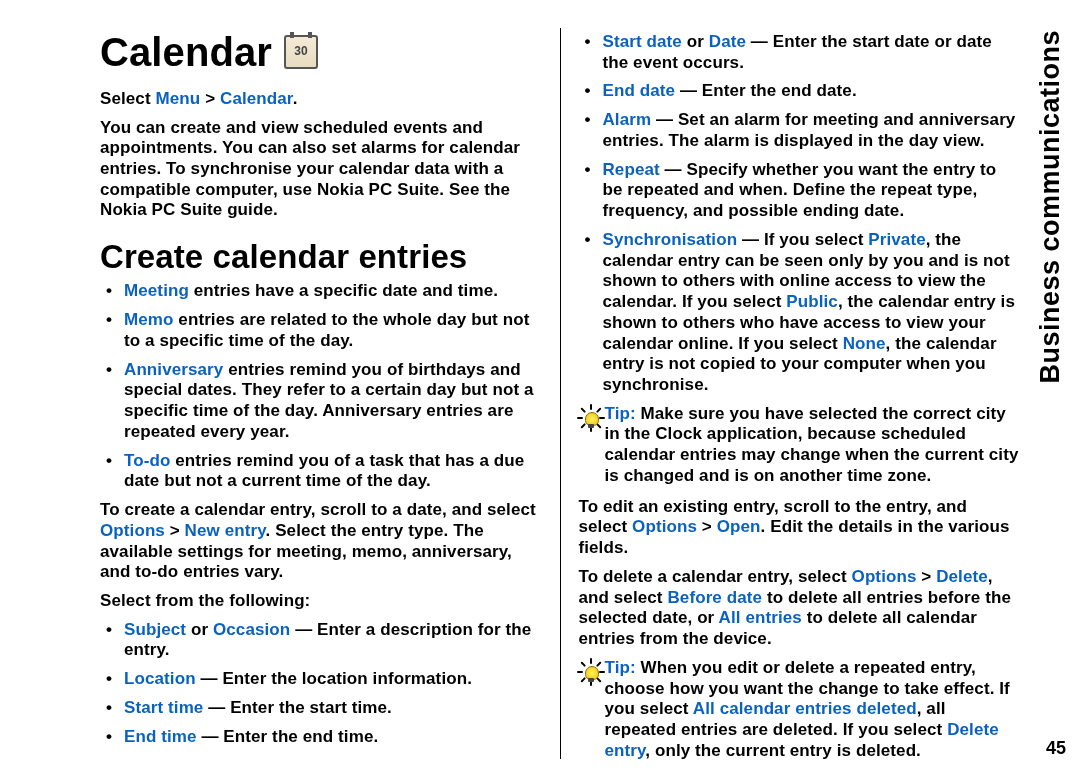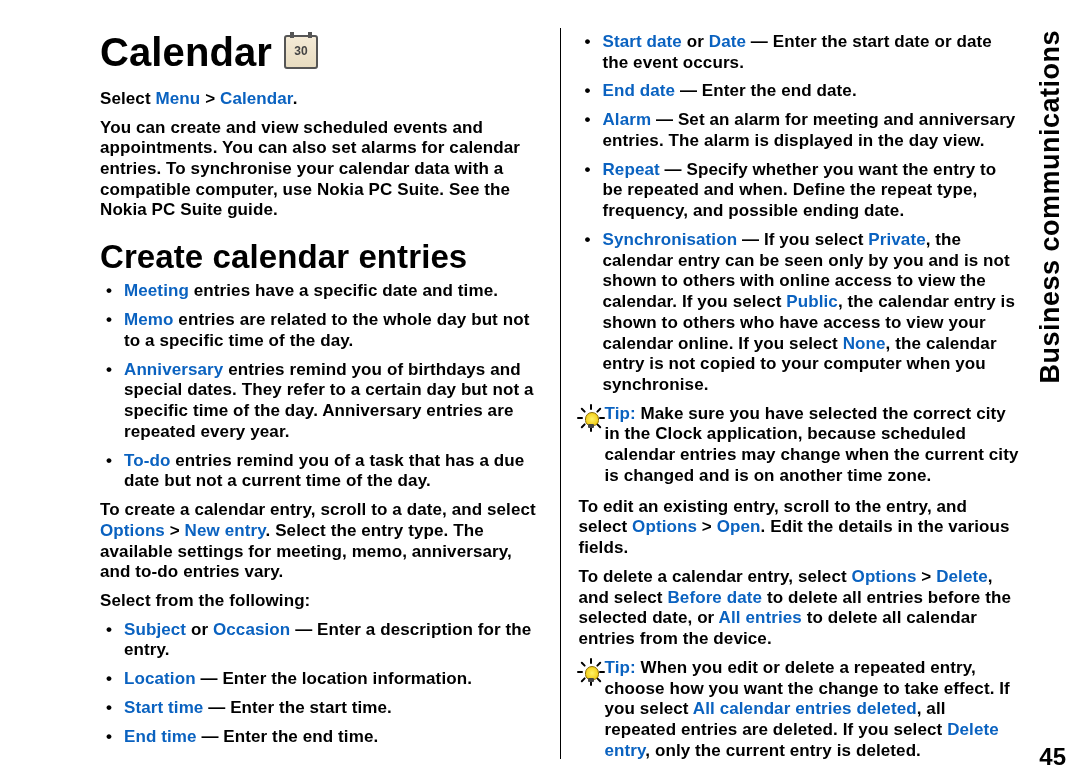--- a/index.html
+++ b/index.html
@@ -80,22 +80,22 @@
     font-size: 27px;
     font-weight: 800;
     writing-mode: vertical-rl;
     transform: rotate(180deg);
     white-space: nowrap;
     letter-spacing: 0.5px;
   }
   .page-number {
     position: absolute;
     right: 14px;
-    bottom: 8px;
-    font-size: 24px;
+    bottom: 20px;
+    font-size: 18px;
     font-weight: 800;
   }
 
   
   .cal-icon {
     width: 30px; height: 30px;
     border: 2px solid #555;
     border-radius: 3px;
     background: linear-gradient(#f4ead6,#e8dcc0);
     position: relative;

